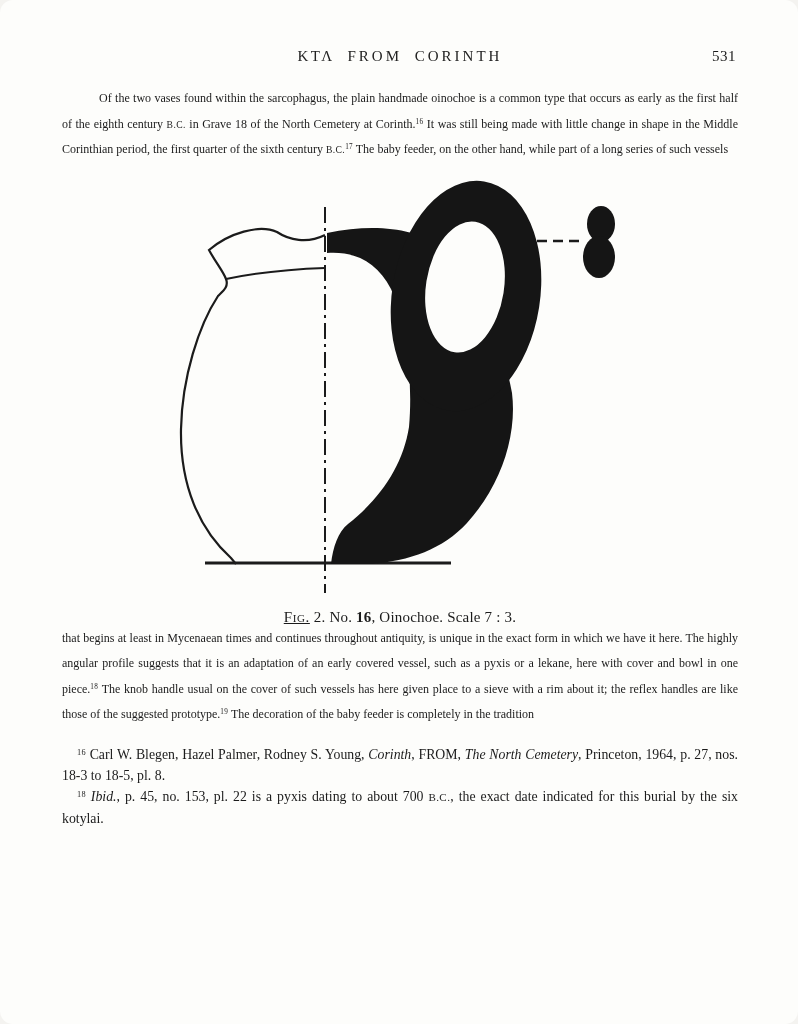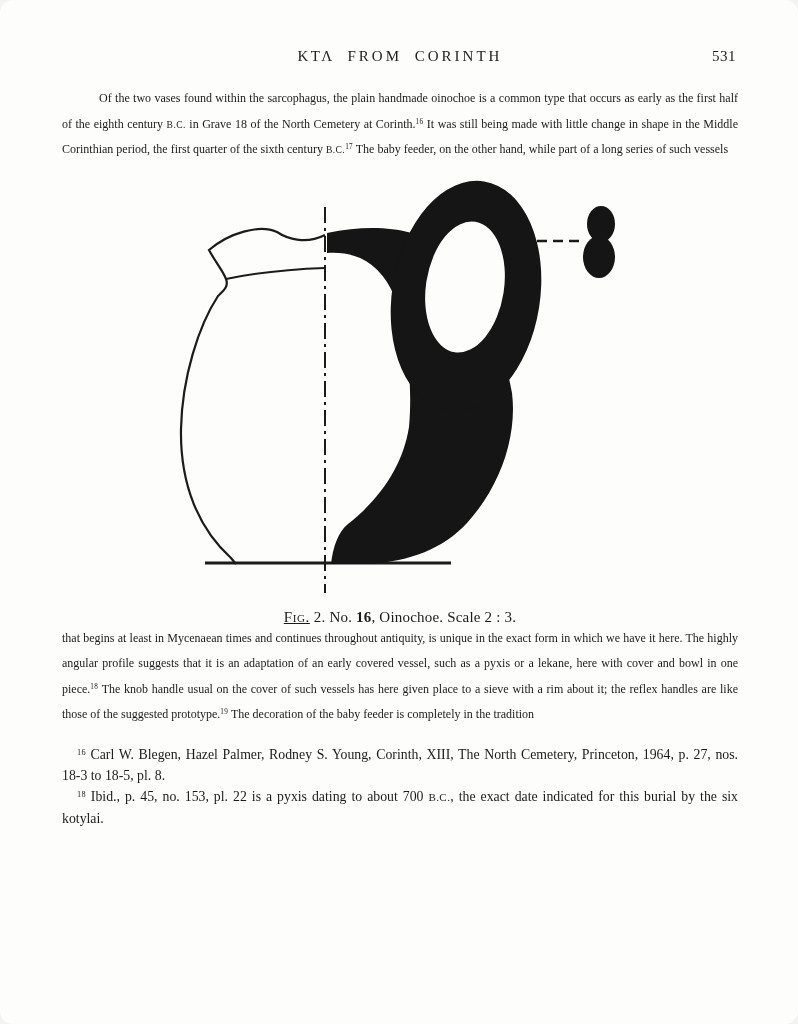--- a/index.html
+++ b/index.html
@@ -68,21 +68,21 @@
     font-size: 13.8px;
     line-height: 21px;
     text-align: justify;
   }
   .footnote {
     margin: 0;
     text-indent: 15px;
   }
   
   .run-normal {}
-  .run-italic { }
+  .run-italic { font-style: italic; }
   .run-bold { font-weight: 700; }
   .run-sup {
     font-size: 0.6em;
     vertical-align: 0.5em;
     line-height: 0;
     letter-spacing: 0.3px;
   }
   .run-caps-small { font-size: 0.8em; letter-spacing: 0.4px; }
   .run-smallcaps { font-variant: small-caps; letter-spacing: 0.6px; text-decoration: underline; }
 </style>
@@ -117,23 +117,23 @@
       <ellipse cx="300" cy="110" rx="39" ry="66" fill="#fdfdfb" transform="rotate(9 300 110)"></ellipse>
 
       <ellipse cx="436" cy="47" rx="14" ry="18" fill="#151515"></ellipse>
       <ellipse cx="434" cy="80" rx="16" ry="21" fill="#151515"></ellipse>
 
       <path d="M160,58 C142,67 124,63 112,55 C94,47 64,56 44,73
                C51,86 58,94 61,102 C64,110 58,114 53,119
                C34,148 17,200 16,252 C15,308 34,352 66,381 L71,387" fill="none" stroke="#1b1b1b" stroke-width="2.2"></path>
       <path d="M61,102 C95,95 130,92 160,91" fill="none" stroke="#1b1b1b" stroke-width="2"></path>
     </svg>
-    <figcaption class="caption"><span class="run-smallcaps">Fig.</span><span class="run-normal"> 2.  No. </span><span class="run-bold">16</span><span class="run-normal">, Oinochoe.  Scale 2 : 3.</span></figcaption>
+    <figcaption class="caption"><span class="run-smallcaps">Fig.</span><span class="run-normal"> 2.  No. </span><span class="run-bold">16</span><span class="run-normal">, Oinochoe.  Scale 7 : 3.</span></figcaption>
   </figure>
 
   <p class="body-par par-2"><span class="run-normal">that begins at least in Mycenaean times and continues throughout antiquity, is unique in the exact form in which we have it here. The highly angular profile suggests that it is an adaptation of an early covered vessel, such as a pyxis or a lekane, here with cover and bowl in one piece.</span><span class="run-sup">18</span><span class="run-normal"> The knob handle usual on the cover of such vessels has here given place to a sieve with a rim about it; the reflex handles are like those of the suggested prototype.</span><span class="run-sup">19</span><span class="run-normal"> The decoration of the baby feeder is completely in the tradition</span></p>
 
   <div class="footnotes">
-    <p class="footnote"><span class="run-sup">16</span><span class="run-normal"> Carl W. Blegen, Hazel Palmer, Rodney S. Young, </span><span class="run-italic">Corinth</span><span class="run-normal">, XIII, </span><span class="run-italic">The North Cemetery</span><span class="run-normal">, Princeton, 1964, p. 27, nos. 18-3 to 18-5, pl. 8.</span></p>
+    <p class="footnote"><span class="run-sup">16</span><span class="run-normal"> Carl W. Blegen, Hazel Palmer, Rodney S. Young, </span><span class="run-italic">Corinth</span><span class="run-normal">, FROM, </span><span class="run-italic">The North Cemetery</span><span class="run-normal">, Princeton, 1964, p. 27, nos. 18-3 to 18-5, pl. 8.</span></p>
     <p class="footnote"><span class="run-sup">18</span><span class="run-normal"> </span><span class="run-italic">Ibid.</span><span class="run-normal">, p. 45, no. 153, pl. 22 is a pyxis dating to about 700 </span><span class="run-caps-small">B.C.</span><span class="run-normal">, the exact date indicated for this burial by the six kotylai.</span></p>
   </div>
 
 </div>
 
 </body></html>

